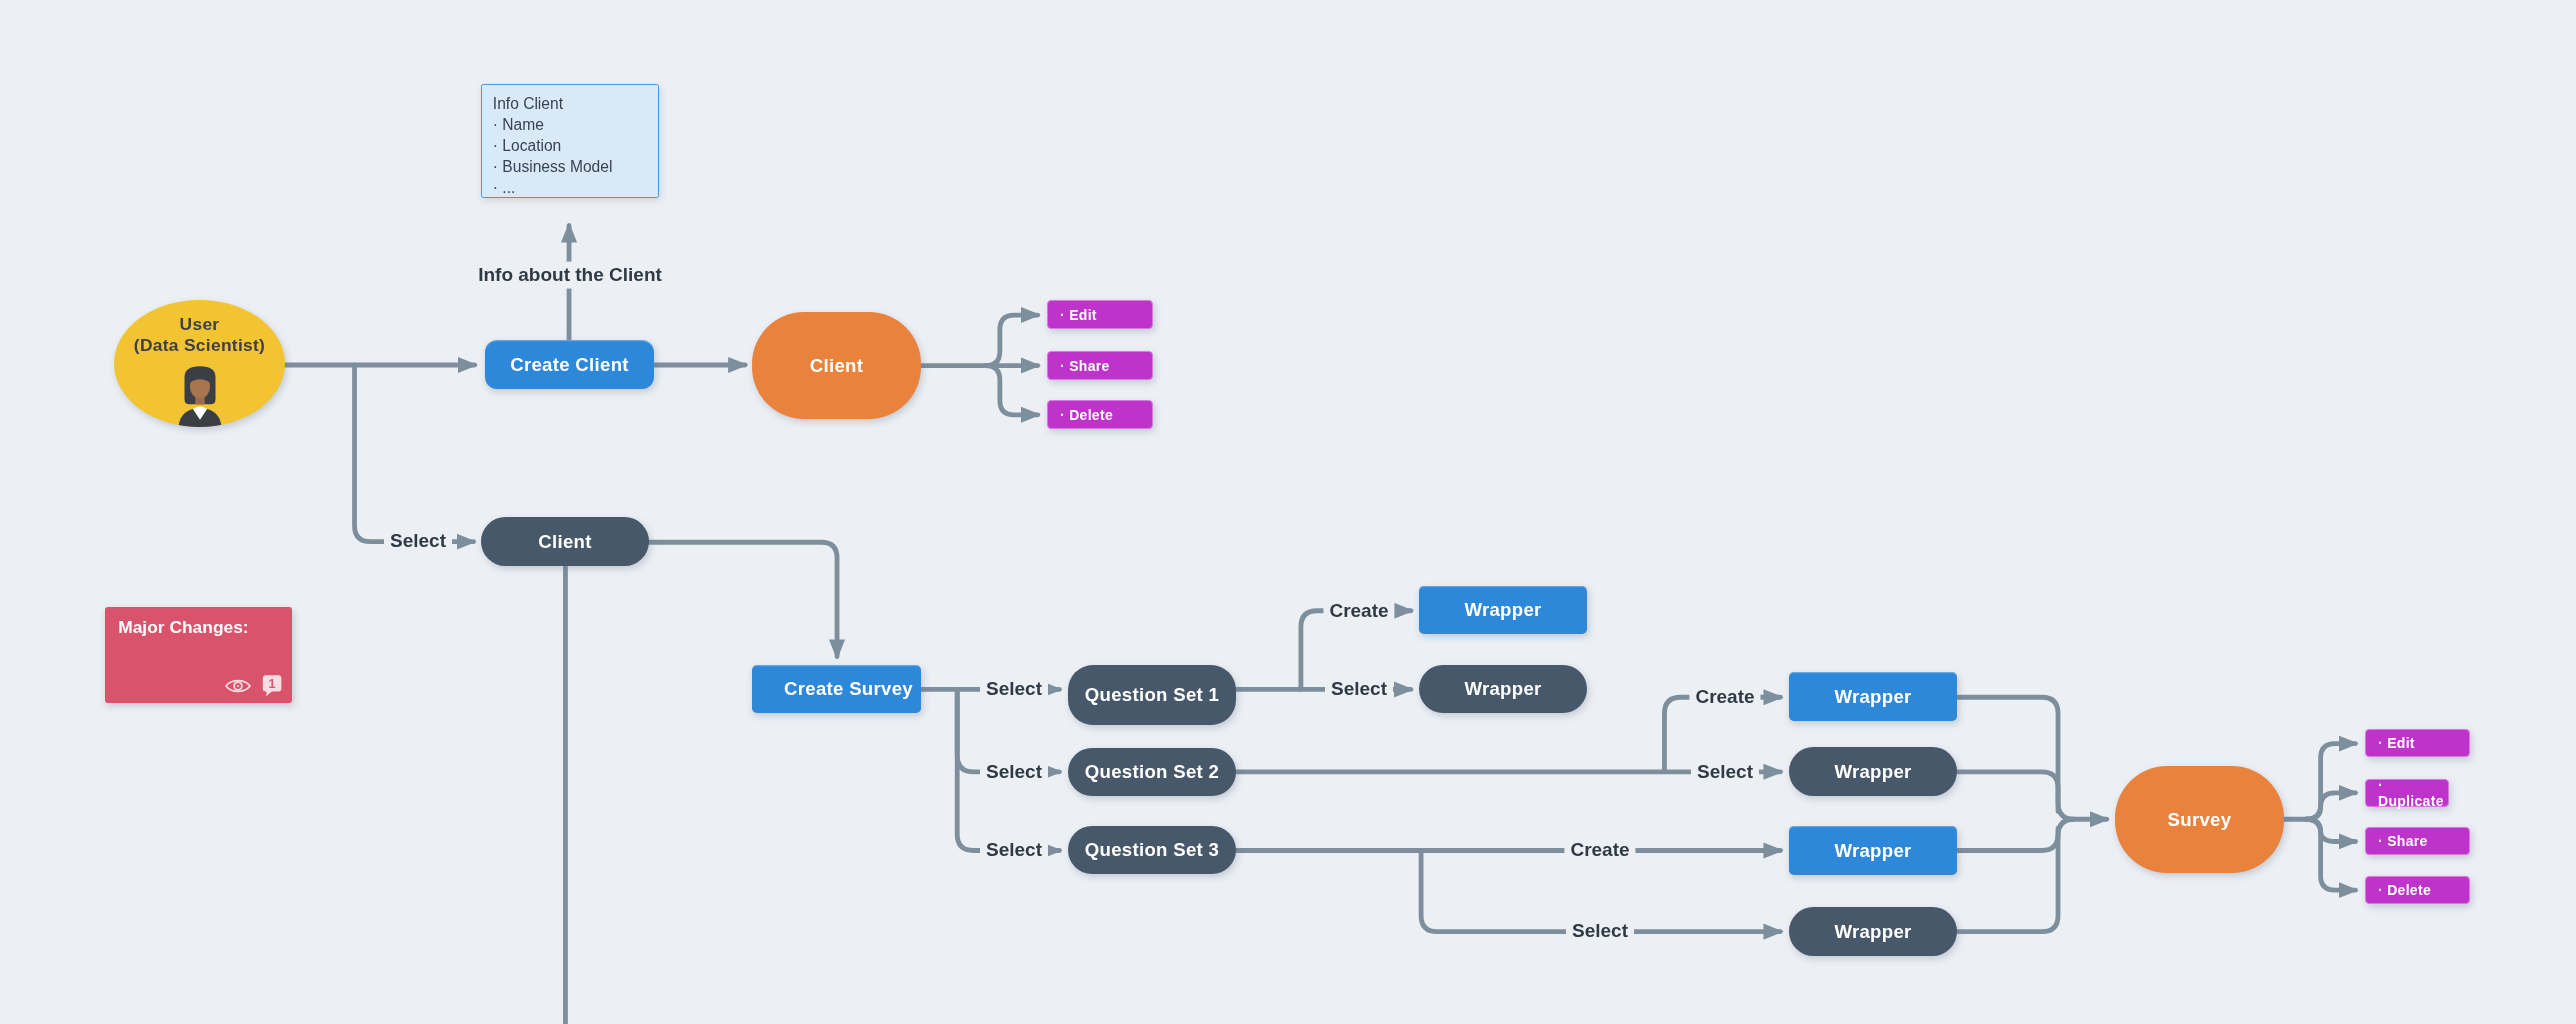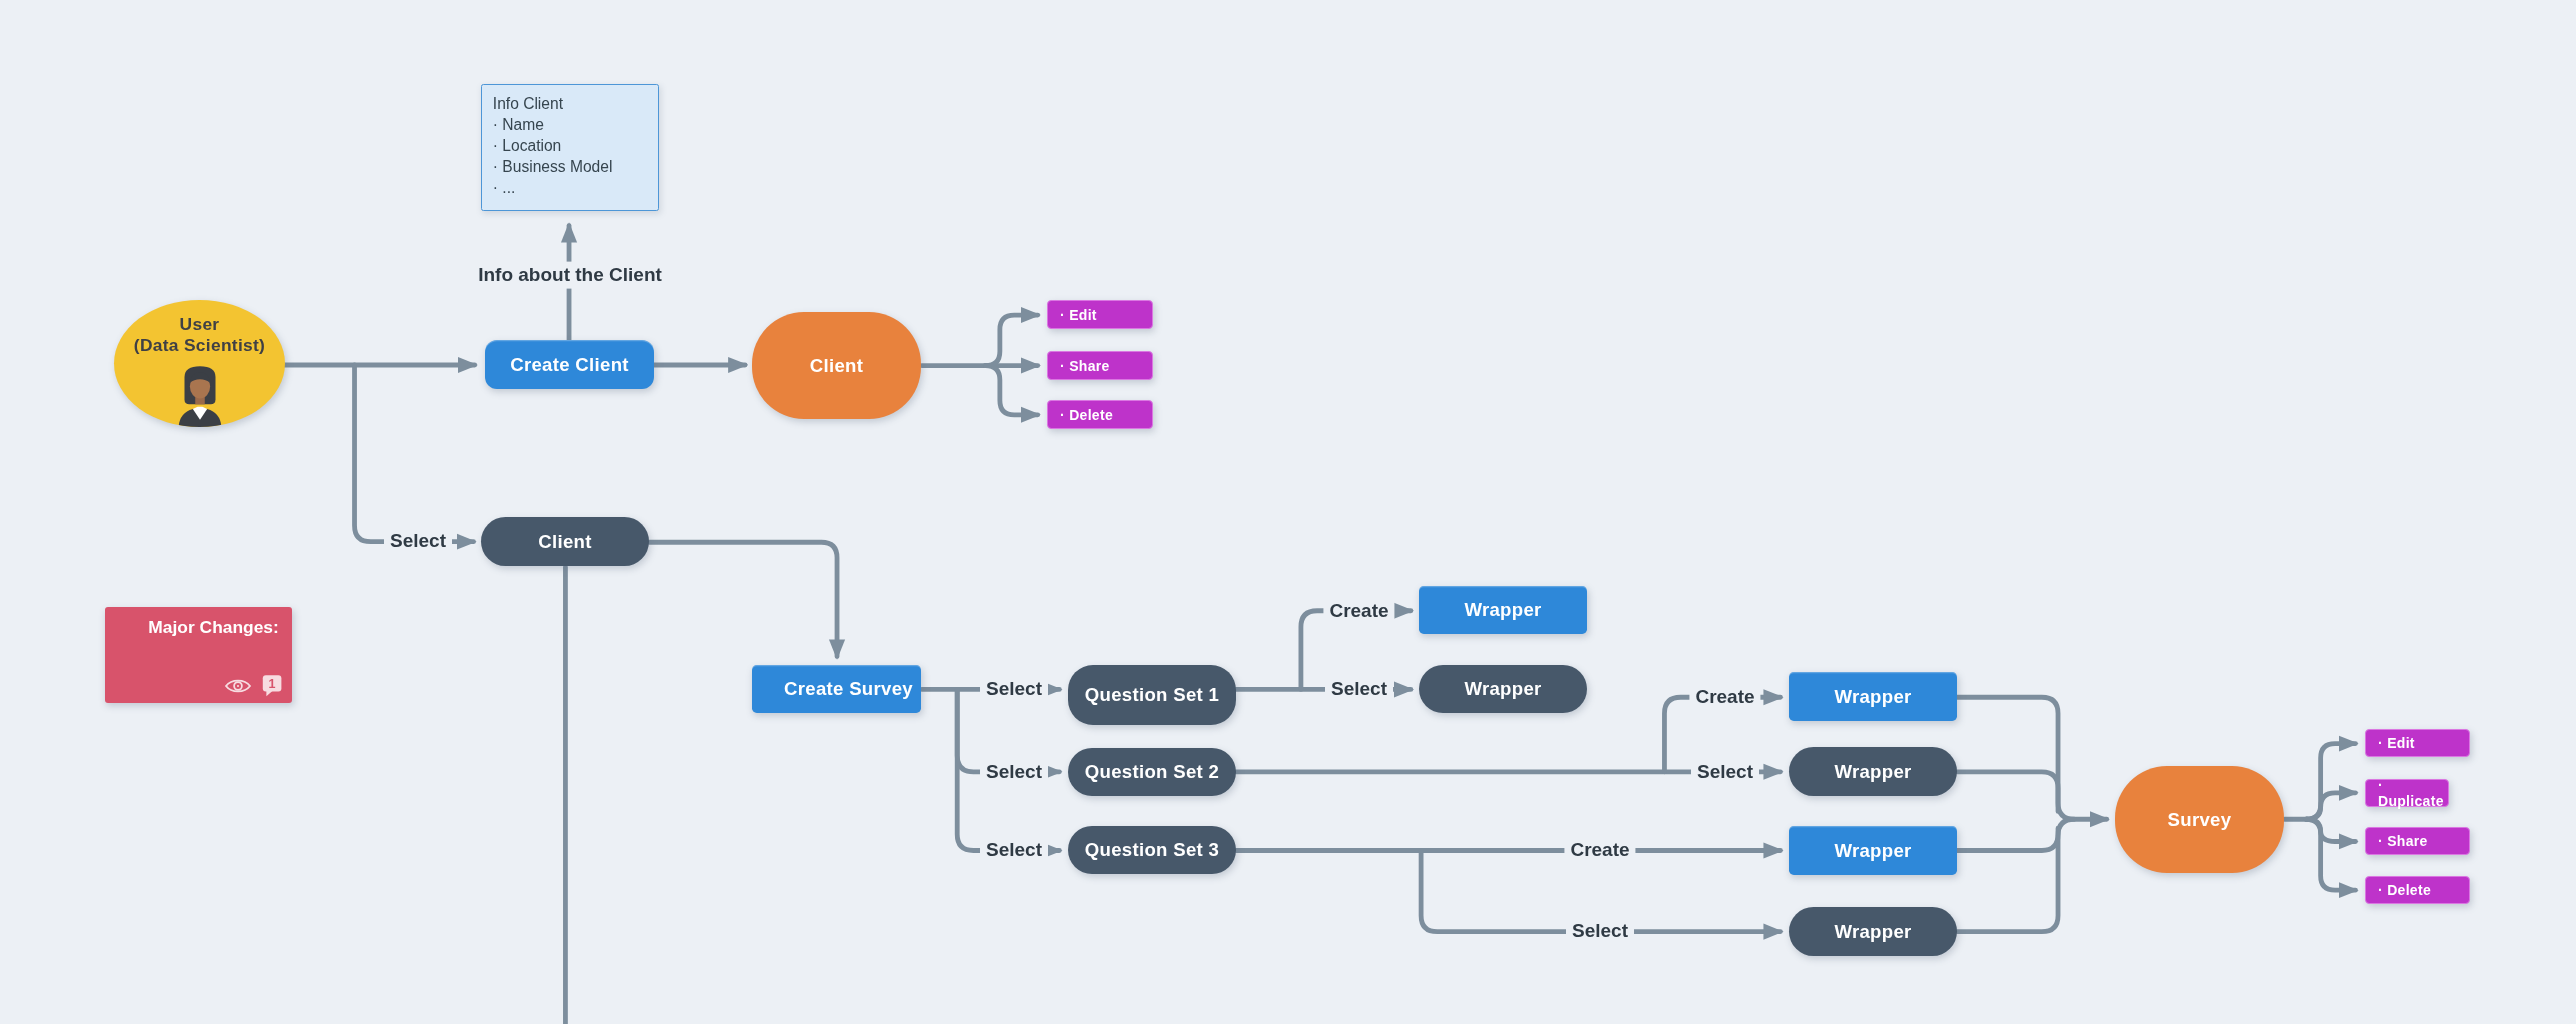--- a/index.html
+++ b/index.html
@@ -31,21 +31,20 @@
   }
   .note{
     position:absolute;background:#D9E9F8;border:1.8px solid #4D96D7;border-radius:2.4px;
     color:#36454F;font-size:15.6px;line-height:21px;padding:8.4px 10.8px;
     box-sizing:border-box;box-shadow:1.2px 2.4px 6px rgba(90,105,125,.18);
   }
   .red{
     position:absolute;background:#D8536B;border-radius:3px;color:#fff;
     font-size:17.4px;font-weight:700;padding:9.6px 13.2px;box-sizing:border-box;
     box-shadow:1.8px 3px 7.2px rgba(90,105,125,.28);
-    text-align:right;
   }
   .edge-label{
     position:absolute;transform:translate(-50%,-50%);
     background:#ECF0F5;color:#2F3A44;font-size:19px;font-weight:700;
     padding:2.4px 6px;white-space:nowrap;
   }
   .usr-txt{position:absolute;left:0;right:0;text-align:center;}
   .mc-icons{position:absolute;right:9.6px;bottom:6px;display:flex;gap:8.4px;align-items:center;}
 </style>
 </head>
@@ -82,21 +81,21 @@
     <path d="M3257,1550 H3398 Q3425,1550 3425,1523 V1390 Q3425,1363 3452,1363"></path>
     <path d="M3257,1415 H3398 Q3425,1415 3425,1388 V1378"></path>
     <path d="M3802,1363 H3840"></path>
     <path d="M3838,1363 Q3862,1363 3862,1339 V1261 Q3862,1237 3886,1237 H3920" marker-end="url(#arrow)"></path>
     <path d="M3838,1363 Q3862,1363 3862,1343 Q3862,1319 3886,1319 H3920" marker-end="url(#arrow)"></path>
     <path d="M3838,1363 Q3862,1363 3862,1383 Q3862,1400 3886,1400 H3920" marker-end="url(#arrow)"></path>
     <path d="M3838,1363 Q3862,1363 3862,1387 V1457 Q3862,1481 3886,1481 H3920" marker-end="url(#arrow)"></path>
   </g>
 </svg>
 
-<div class="note" style="left:481px;top:84px;width:178px;height:127px;">
+<div class="note" style="left:481px;top:84px;width:178px;height:114px;">
   <div>Info Client</div>
   <div>· Name</div>
   <div>· Location</div>
   <div>· Business Model</div>
   <div>· ...</div>
 </div>
 
 <div class="node yellow" style="left:114px;top:300px;width:171px;height:127px;">
   <div class="usr-txt" style="top:14.4px;">User</div>
   <div class="usr-txt" style="top:35px;">(Data Scientist)</div>

